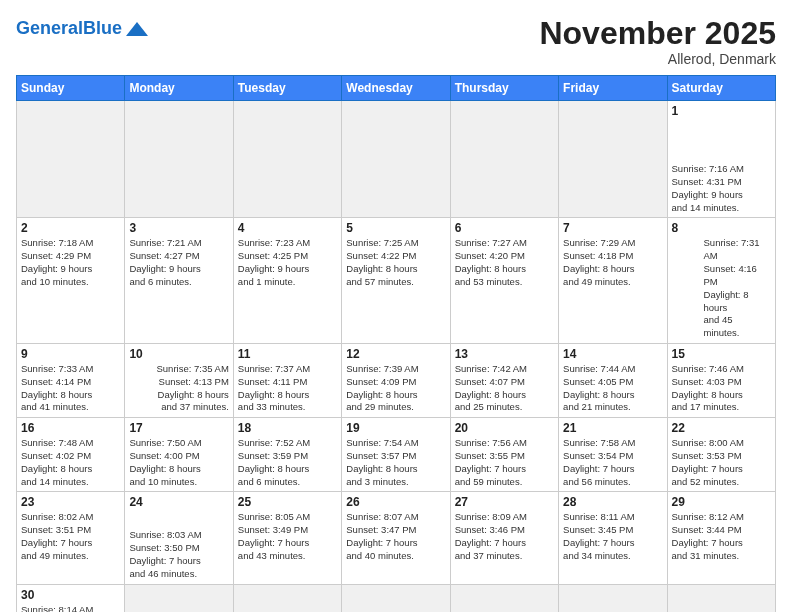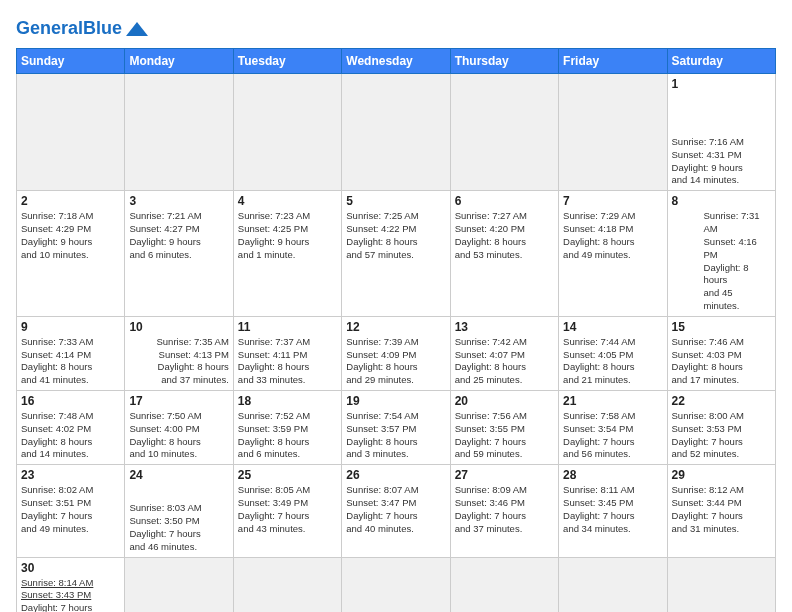--- a/index.html
+++ b/index.html
@@ -104,20 +104,24 @@
       <div style="display:flex;align-items:center;gap:2px;">
         <span class="logo-text">
           <span>General</span><span style="color:#1a6fc4;">Blue</span>
         </span>
 
         <svg width="22" height="22" viewBox="0 0 22 22" style="margin-left:2px;margin-top:2px;">
           <polygon points="11,4 22,18 0,18" fill="#1a6fc4"></polygon>
         </svg>
       </div>
     </div>
+    <div class="title-area">
+      <div class="month-title">November 2025</div>
+      <div class="subtitle">Allerod, Denmark</div>
+    </div>
   </div>
 
   <table class="calendar">
     <thead>
       <tr>
 
       <th>Sunday</th>
           <th>Monday</th>
           <th>Tuesday</th>
           <th>Wednesday</th>

